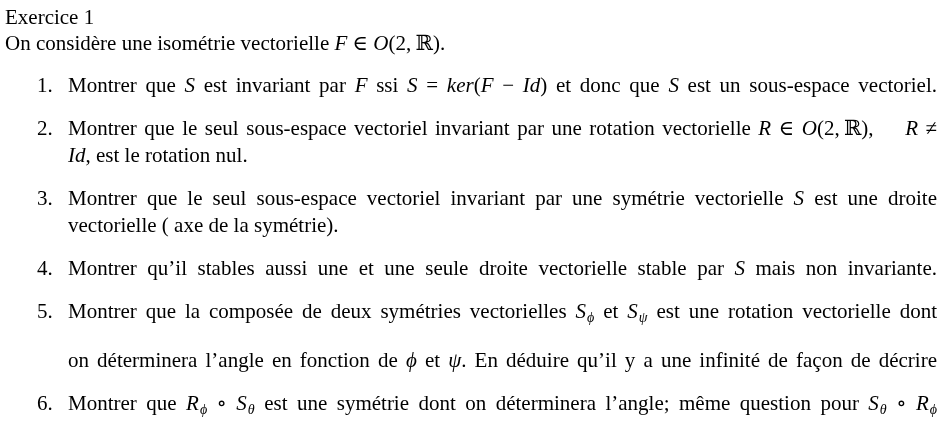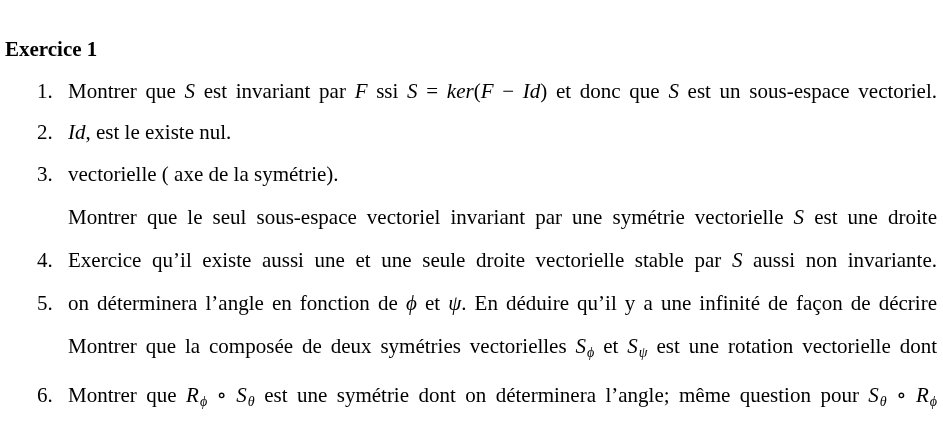--- a/index.html
+++ b/index.html
@@ -9,23 +9,22 @@
     background: #ffffff;
     color: #000000;
     font-family: "Liberation Serif", "DejaVu Serif", serif;
     font-size: 21px;
     overflow: hidden;
   }
   .doc {
     padding: 4px 6px 0 5px;
   }
   .title {
-    font-weight: bold;
+    font-weight: normal;
     line-height: 26px;
-    margin-top: 32px;
   }
   .intro .line {
     line-height: 26px;
   }
   .item {
     position: relative;
     padding-left: 63px;
   }
   .item-1 { margin-top: 10px; }
   .item-2 { margin-top: 14px; }
@@ -57,55 +56,59 @@
     font-size: 14px;
     vertical-align: -4px;
     margin-left: 1px;
   }
 </style>
 </head>
 <body style="background: rgb(255, 255, 255); color: rgb(0, 0, 0);">
 
 <div class="doc">
   <div class="title">Exercice 1</div>
+  <div class="intro">
+      <div class="line"><span>On considère une isométrie vectorielle </span><span class="i">F</span><span> ∈ </span><span class="i">O</span><span>(2, ℝ).</span></div>
+    </div>
 
   <div class="item item-1">
     <span class="num">1.</span>
     <div class="body">
         <div class="line j"><span>Montrer que </span><span class="i">S</span><span> est invariant par </span><span class="i">F</span><span> ssi </span><span class="i">S</span><span> = </span><span class="i">ker</span><span>(</span><span class="i">F</span><span> − </span><span class="i">Id</span><span>) et donc que </span><span class="i">S</span><span> est un sous-espace vectoriel.</span></div>
       </div>
   </div>
 
   <div class="item item-2">
     <span class="num">2.</span>
     <div class="body">
-        <div class="line"><span class="i">Id</span><span>, est le existe nul.</span></div>
+        <div class="line j"><span>Montrer que le seul sous-espace vectoriel invariant par une rotation vectorielle </span><span class="i">R</span><span> ∈ </span><span class="i">O</span><span>(2, ℝ),  </span><span class="i">R</span><span> ≠</span></div>
+        <div class="line"><span class="i">Id</span><span>, est le rotation nul.</span></div>
       </div>
   </div>
 
   <div class="item item-3">
     <span class="num">3.</span>
     <div class="body">
+        <div class="line j"><span>Montrer que le seul sous-espace vectoriel invariant par une symétrie vectorielle </span><span class="i">S</span><span> est une droite</span></div>
         <div class="line"><span>vectorielle (&nbsp;axe de la symétrie).</span></div>
-        <div class="line j"><span>Montrer que le seul sous-espace vectoriel invariant par une symétrie vectorielle </span><span class="i">S</span><span> est une droite</span></div>
       </div>
   </div>
 
   <div class="item item-4">
     <span class="num">4.</span>
     <div class="body">
-        <div class="line j"><span>Exercice qu’il existe aussi une et une seule droite vectorielle stable par </span><span class="i">S</span><span> aussi non invariante.</span></div>
+        <div class="line j"><span>Montrer qu’il stables aussi une et une seule droite vectorielle stable par </span><span class="i">S</span><span> mais non invariante.</span></div>
       </div>
   </div>
 
   <div class="item item-5">
     <span class="num">5.</span>
     <div class="body">
+        <div class="line j"><span>Montrer que la composée de deux symétries vectorielles </span><span class="i">S</span><span class="sub">ϕ</span><span> et </span><span class="i">S</span><span class="sub">ψ</span><span> est une rotation vectorielle dont</span></div>
         <div class="line j"><span>on déterminera l’angle en fonction de </span><span class="i">ϕ</span><span> et </span><span class="i">ψ</span><span>. En déduire qu’il y a une infinité de façon de décrire</span></div>
-        <div class="line j"><span>Montrer que la composée de deux symétries vectorielles </span><span class="i">S</span><span class="sub">ϕ</span><span> et </span><span class="i">S</span><span class="sub">ψ</span><span> est une rotation vectorielle dont</span></div>
       </div>
   </div>
 
   <div class="item item-6">
     <span class="num">6.</span>
     <div class="body">
         <div class="line j"><span>Montrer que </span><span class="i">R</span><span class="sub">ϕ</span><span> ∘ </span><span class="i">S</span><span class="sub">θ</span><span> est une symétrie dont on déterminera l’angle; même question pour </span><span class="i">S</span><span class="sub">θ</span><span> ∘ </span><span class="i">R</span><span class="sub">ϕ</span></div>
       </div>
   </div>
 </div>

